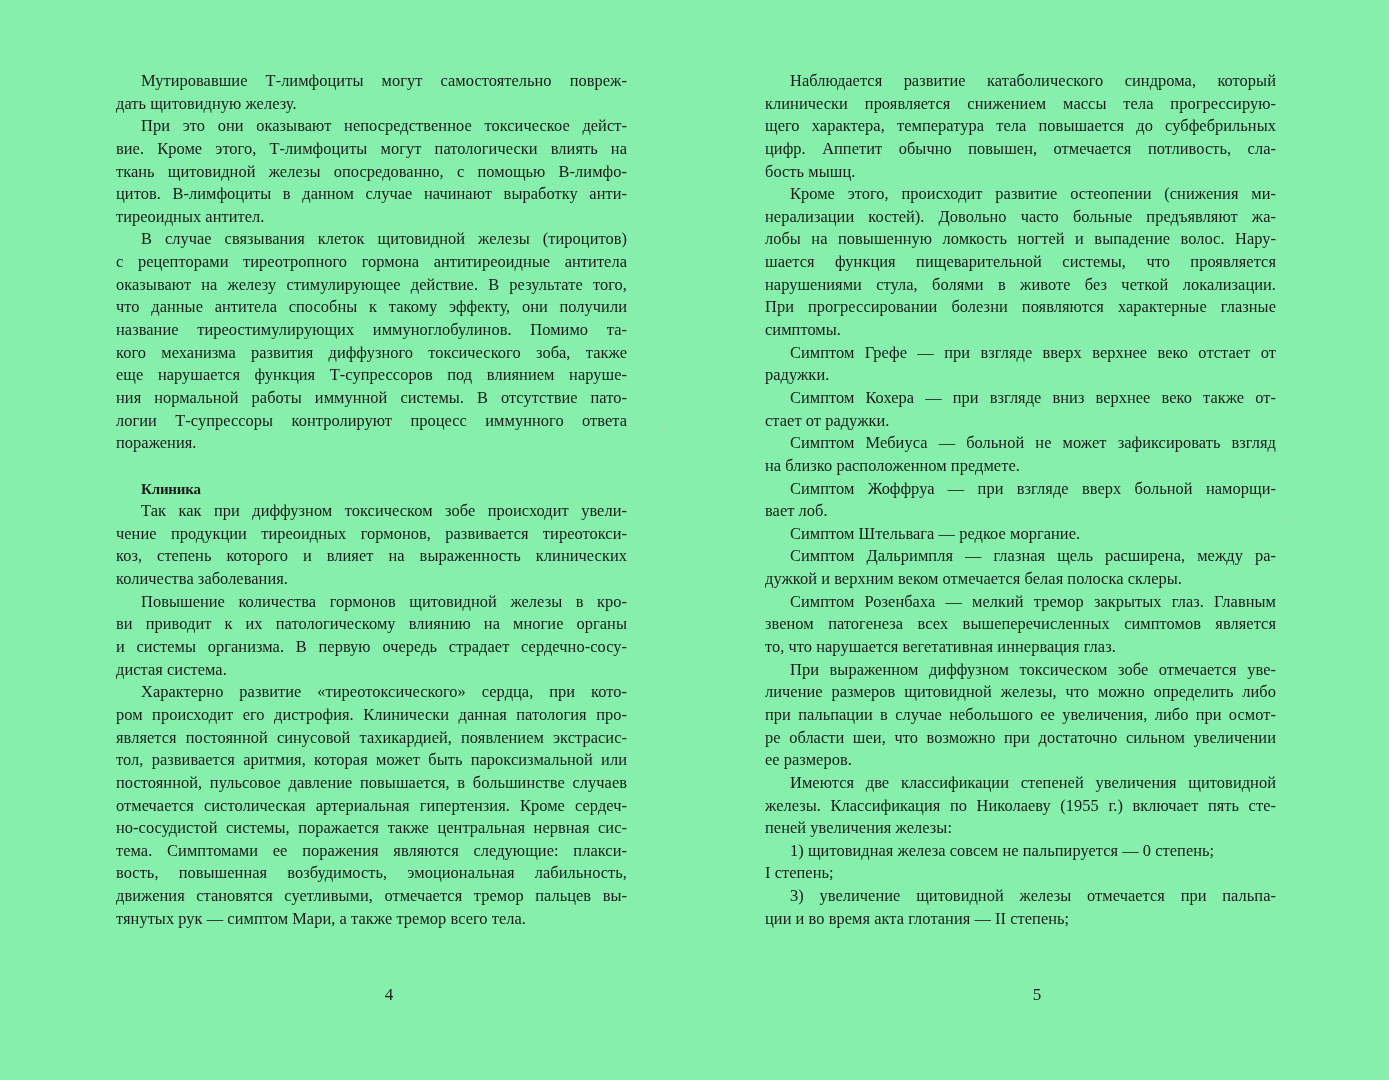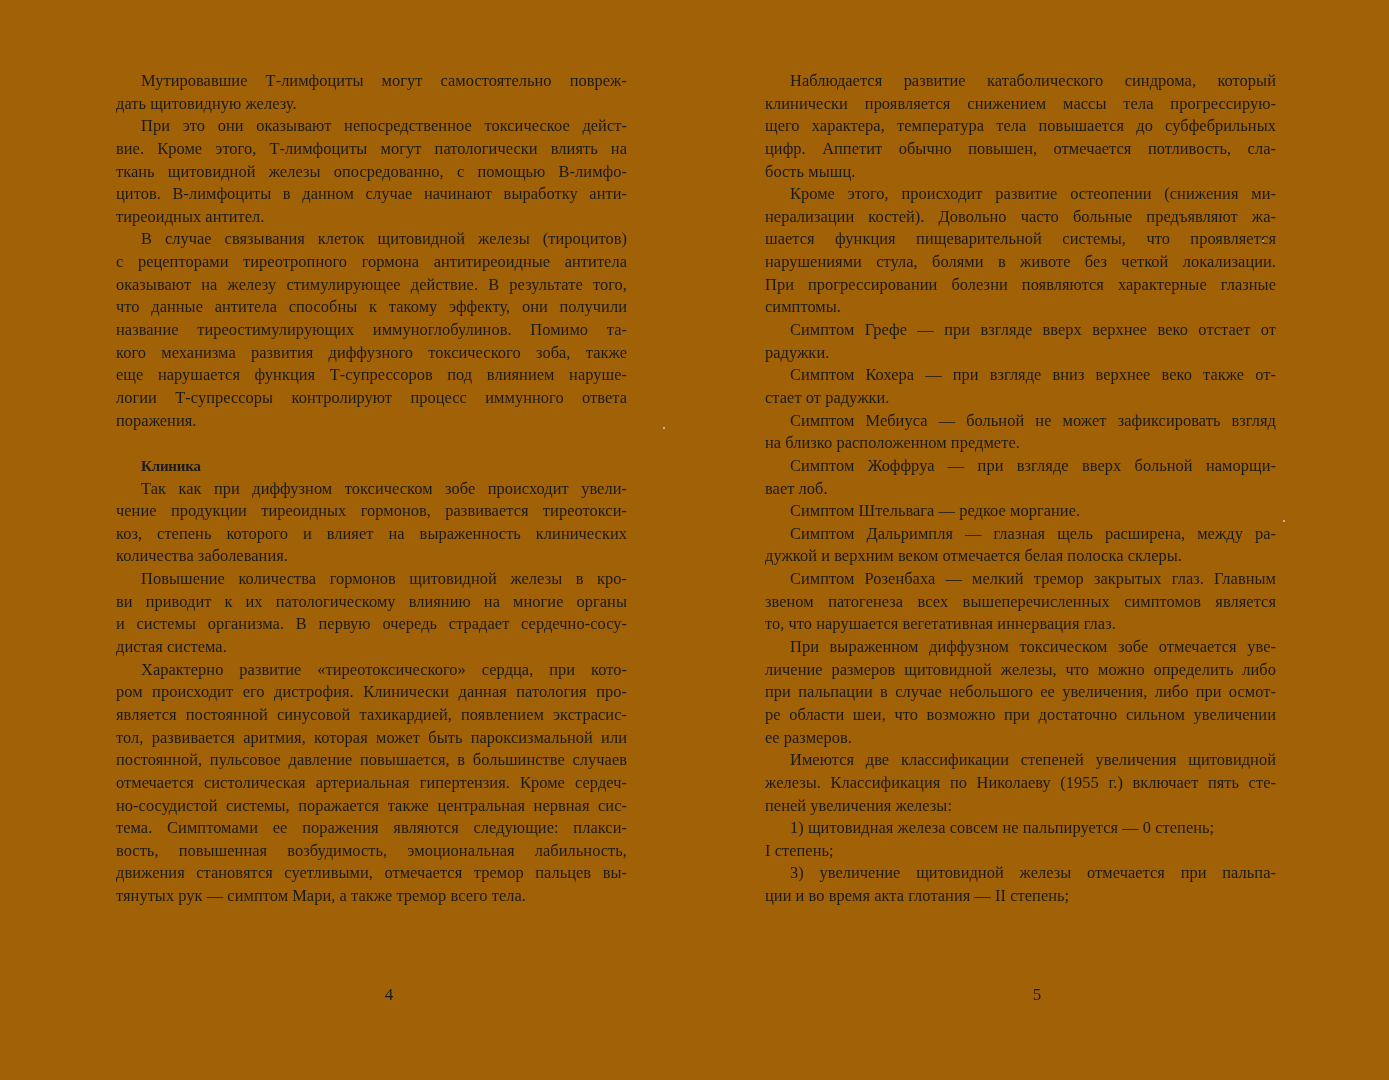--- a/index.html
+++ b/index.html
@@ -12,21 +12,21 @@
     height: 1080px;
     position: relative;
     overflow: hidden;
     font-family: "Liberation Serif", "DejaVu Serif", serif;
     color: #1a1a1a;
   }
   .spread {
     position: absolute;
     left: 0; top: 0;
     width: 1389px; height: 1080px;
-    background: #a16207;
+    background: #86efac;
   }
   .page {
     position: absolute;
     top: 70px;
     width: 511px;
   }
   .page.left  { left: 116px; }
   .page.right { left: 765px; }
 
   .para { margin: 0; }
@@ -94,20 +94,21 @@
         <span class="line last">тиреоидных антител.</span>
       </div>
       <div class="para">
         <span class="line indent">В случае связывания клеток щитовидной железы (тироцитов)</span>
         <span class="line">с рецепторами тиреотропного гормона антитиреоидные антитела</span>
         <span class="line">оказывают на железу стимулирующее действие. В результате того,</span>
         <span class="line">что данные антитела способны к такому эффекту, они получили</span>
         <span class="line">название тиреостимулирующих иммуноглобулинов. Помимо та-</span>
         <span class="line">кого механизма развития диффузного токсического зоба, также</span>
         <span class="line">еще нарушается функция Т-супрессоров под влиянием наруше-</span>
+        <span class="line">ния нормальной работы иммунной системы. В отсутствие пато-</span>
         <span class="line">логии Т-супрессоры контролируют процесс иммунного ответа</span>
         <span class="line last">поражения.</span>
       </div>
       <div class="heading">Клиника</div>
       <div class="para">
         <span class="line indent">Так как при диффузном токсическом зобе происходит увели-</span>
         <span class="line">чение продукции тиреоидных гормонов, развивается тиреотокси-</span>
         <span class="line">коз, степень которого и влияет на выраженность клинических</span>
         <span class="line last">количества заболевания.</span>
       </div>
@@ -135,20 +136,21 @@
       <div class="para">
         <span class="line indent">Наблюдается развитие катаболического синдрома, который</span>
         <span class="line">клинически проявляется снижением массы тела прогрессирую-</span>
         <span class="line">щего характера, температура тела повышается до субфебрильных</span>
         <span class="line">цифр. Аппетит обычно повышен, отмечается потливость, сла-</span>
         <span class="line last">бость мышц.</span>
       </div>
       <div class="para">
         <span class="line indent">Кроме этого, происходит развитие остеопении (снижения ми-</span>
         <span class="line">нерализации костей). Довольно часто больные предъявляют жа-</span>
+        <span class="line">лобы на повышенную ломкость ногтей и выпадение волос. Нару-</span>
         <span class="line">шается функция пищеварительной системы, что проявляется</span>
         <span class="line">нарушениями стула, болями в животе без четкой локализации.</span>
         <span class="line">При прогрессировании болезни появляются характерные глазные</span>
         <span class="line last">симптомы.</span>
       </div>
       <div class="para">
         <span class="line indent">Симптом Грефе — при взгляде вверх верхнее веко отстает от</span>
         <span class="line last">радужки.</span>
       </div>
       <div class="para">

